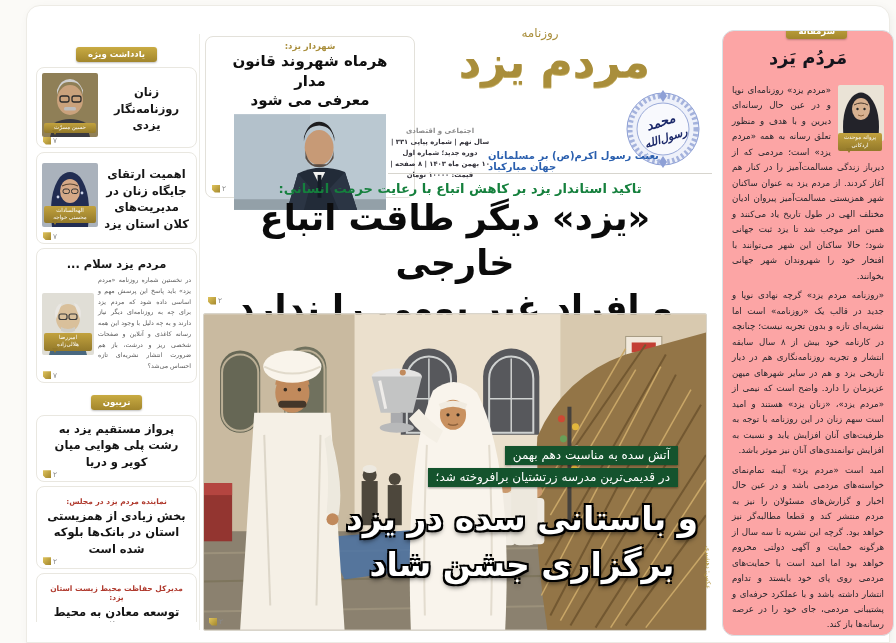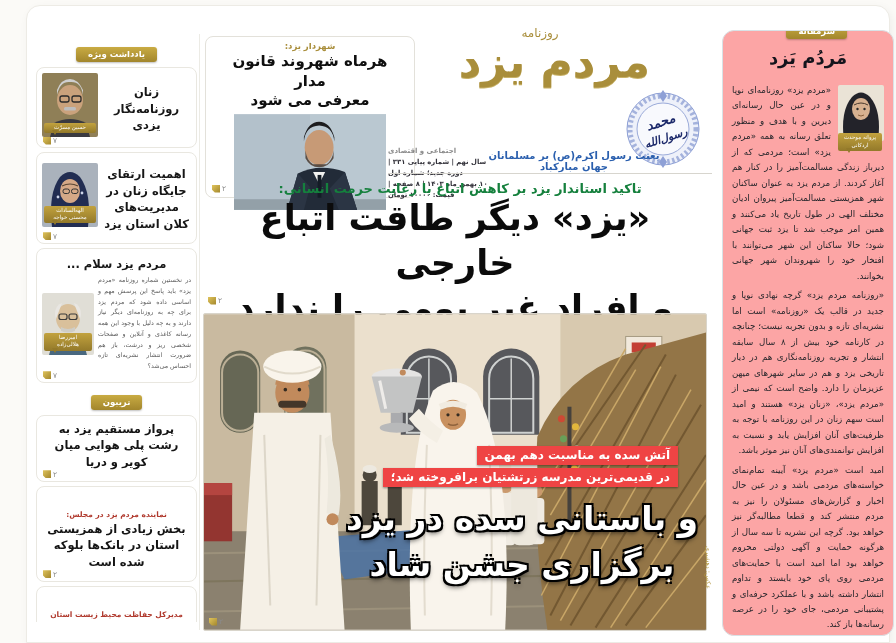--- a/index.html
+++ b/index.html
@@ -40,56 +40,56 @@
   .card{
     position:relative;background:#fff;border:1px solid #e9e7e0;border-radius:8px;
     padding:5px 5px 10px;
   }
   .note-flex{display:flex;gap:4px;align-items:center;}
   .note-title{flex:1;font-size:11.5px;font-weight:bold;color:#161616;
     line-height:1.45;text-align:center;padding-top:8px;}
   .note-photo{width:56px;flex:none;position:relative;}
   .note-photo svg{display:block;border-radius:2px;}
   .card .pmark{position:absolute;left:6px;bottom:2px;}
-  .kicker{font-size:7.5px;font-weight:bold;color:#b03a2e;text-align:center;margin:18px 0 2px;}
+  .kicker{font-size:7.5px;font-weight:bold;color:#b03a2e;text-align:center;margin:5px 0 2px;}
   .trib-title{font-size:11.5px;font-weight:bold;color:#141414;line-height:1.45;text-align:center;}
   .excerpt{font-size:6.3px;color:#5a5a5a;line-height:1.7;text-align:justify;}
   
   .vdiv{position:absolute;left:199px;top:34px;width:1px;height:596px;background:#ecebe5;}
   .mayor{position:absolute;left:205px;top:36px;width:210px;height:162px;
     border:1px solid #e3e1da;border-radius:8px;padding:4px 12px 2px;box-sizing:border-box;text-align:center;}
   .mayor-kicker{font-size:8.5px;font-weight:bold;color:#a98e3b;}
   .mayor-title{font-size:15px;font-weight:900;color:#0f0f0f;line-height:1.3;margin-top:1px;}
   .mayor-photo{margin:3px auto 0;width:152px;}
   .mayor .pmark{position:absolute;left:6px;bottom:4px;}
   .nletter{position:absolute;left:480px;top:26px;width:120px;text-align:center;
     font-size:12px;color:#a98e3b;letter-spacing:2px;}
   .logo{position:absolute;left:414px;top:40px;width:236px;
     font-size:44px;font-weight:bold;color:#a98e3b;line-height:1.0;
     text-shadow:0 1px 0 #c8b269;}
   .medallion{position:absolute;left:624px;top:90px;}
-  .dateline{position:absolute;left:388px;top:147px;width:104px;text-align:left;direction:rtl;}
+  .dateline{position:absolute;left:388px;top:127px;width:104px;text-align:center;direction:rtl;}
   .dateline .ed{font-size:7px;color:#8a8a8a;font-weight:bold;margin-bottom:2px;}
   .dateline .dl{font-size:6.8px;color:#33323a;font-weight:bold;line-height:1.6;}
-  .congrats{position:absolute;left:488px;top:150px;width:172px;text-align:center;
+  .congrats{position:absolute;left:488px;top:150px;width:172px;text-align:left;
     font-size:10px;font-weight:bold;color:#2a5fae;}
   .mast-rule{position:absolute;left:388px;top:173px;width:324px;height:1px;background:#d7d5ce;}
   
   .lead-kicker{position:absolute;left:240px;top:181px;width:440px;text-align:center;
     font-size:13px;font-weight:bold;color:#15803d;}
   .lead-title{position:absolute;left:203px;top:196px;width:504px;text-align:center;
     font-size:35px;font-weight:900;color:#0b0b0b;line-height:1.28;letter-spacing:-.5px;}
   .lead-mark{position:absolute;left:208px;top:296px;}
   
   .photo-wrap{position:absolute;left:203px;top:313px;width:502px;height:316px;
     border:1px solid #d9d5cb;border-radius:2px;overflow:hidden;}
   .photo-wrap svg{display:block;}
   .cap-block{position:absolute;top:132px;right:28px;display:flex;flex-direction:column;
     align-items:flex-start;gap:3px;direction:rtl;}
-  .cap-line{background:#ef4444;color:#fff;font-size:12px;font-weight:bold;
+  .cap-line{background:#14532d;color:#fff;font-size:12px;font-weight:normal;
     padding:2px 8px 3px;box-shadow:0 1px 2px rgba(0,0,0,.4);}
   .photo-title{position:absolute;top:182px;right:4px;width:360px;text-align:center;
     font-size:33px;font-weight:900;color:#fff;line-height:1.4;
     text-shadow:-2px -2px 0 #000,2px -2px 0 #000,-2px 2px 0 #000,2px 2px 0 #000,0 3px 5px rgba(0,0,0,.65);}
   .photo-wrap .pmark{position:absolute;left:5px;bottom:4px;}
   .vcredit{position:absolute;left:704px;top:546px;writing-mode:vertical-rl;
     font-size:6.5px;color:#b2953e;letter-spacing:1px;}
   
   .editorial{position:absolute;left:722px;top:30px;width:172px;height:606px;
     background:#fca5a5;border:1px solid #d9e2e6;border-radius:12px;

